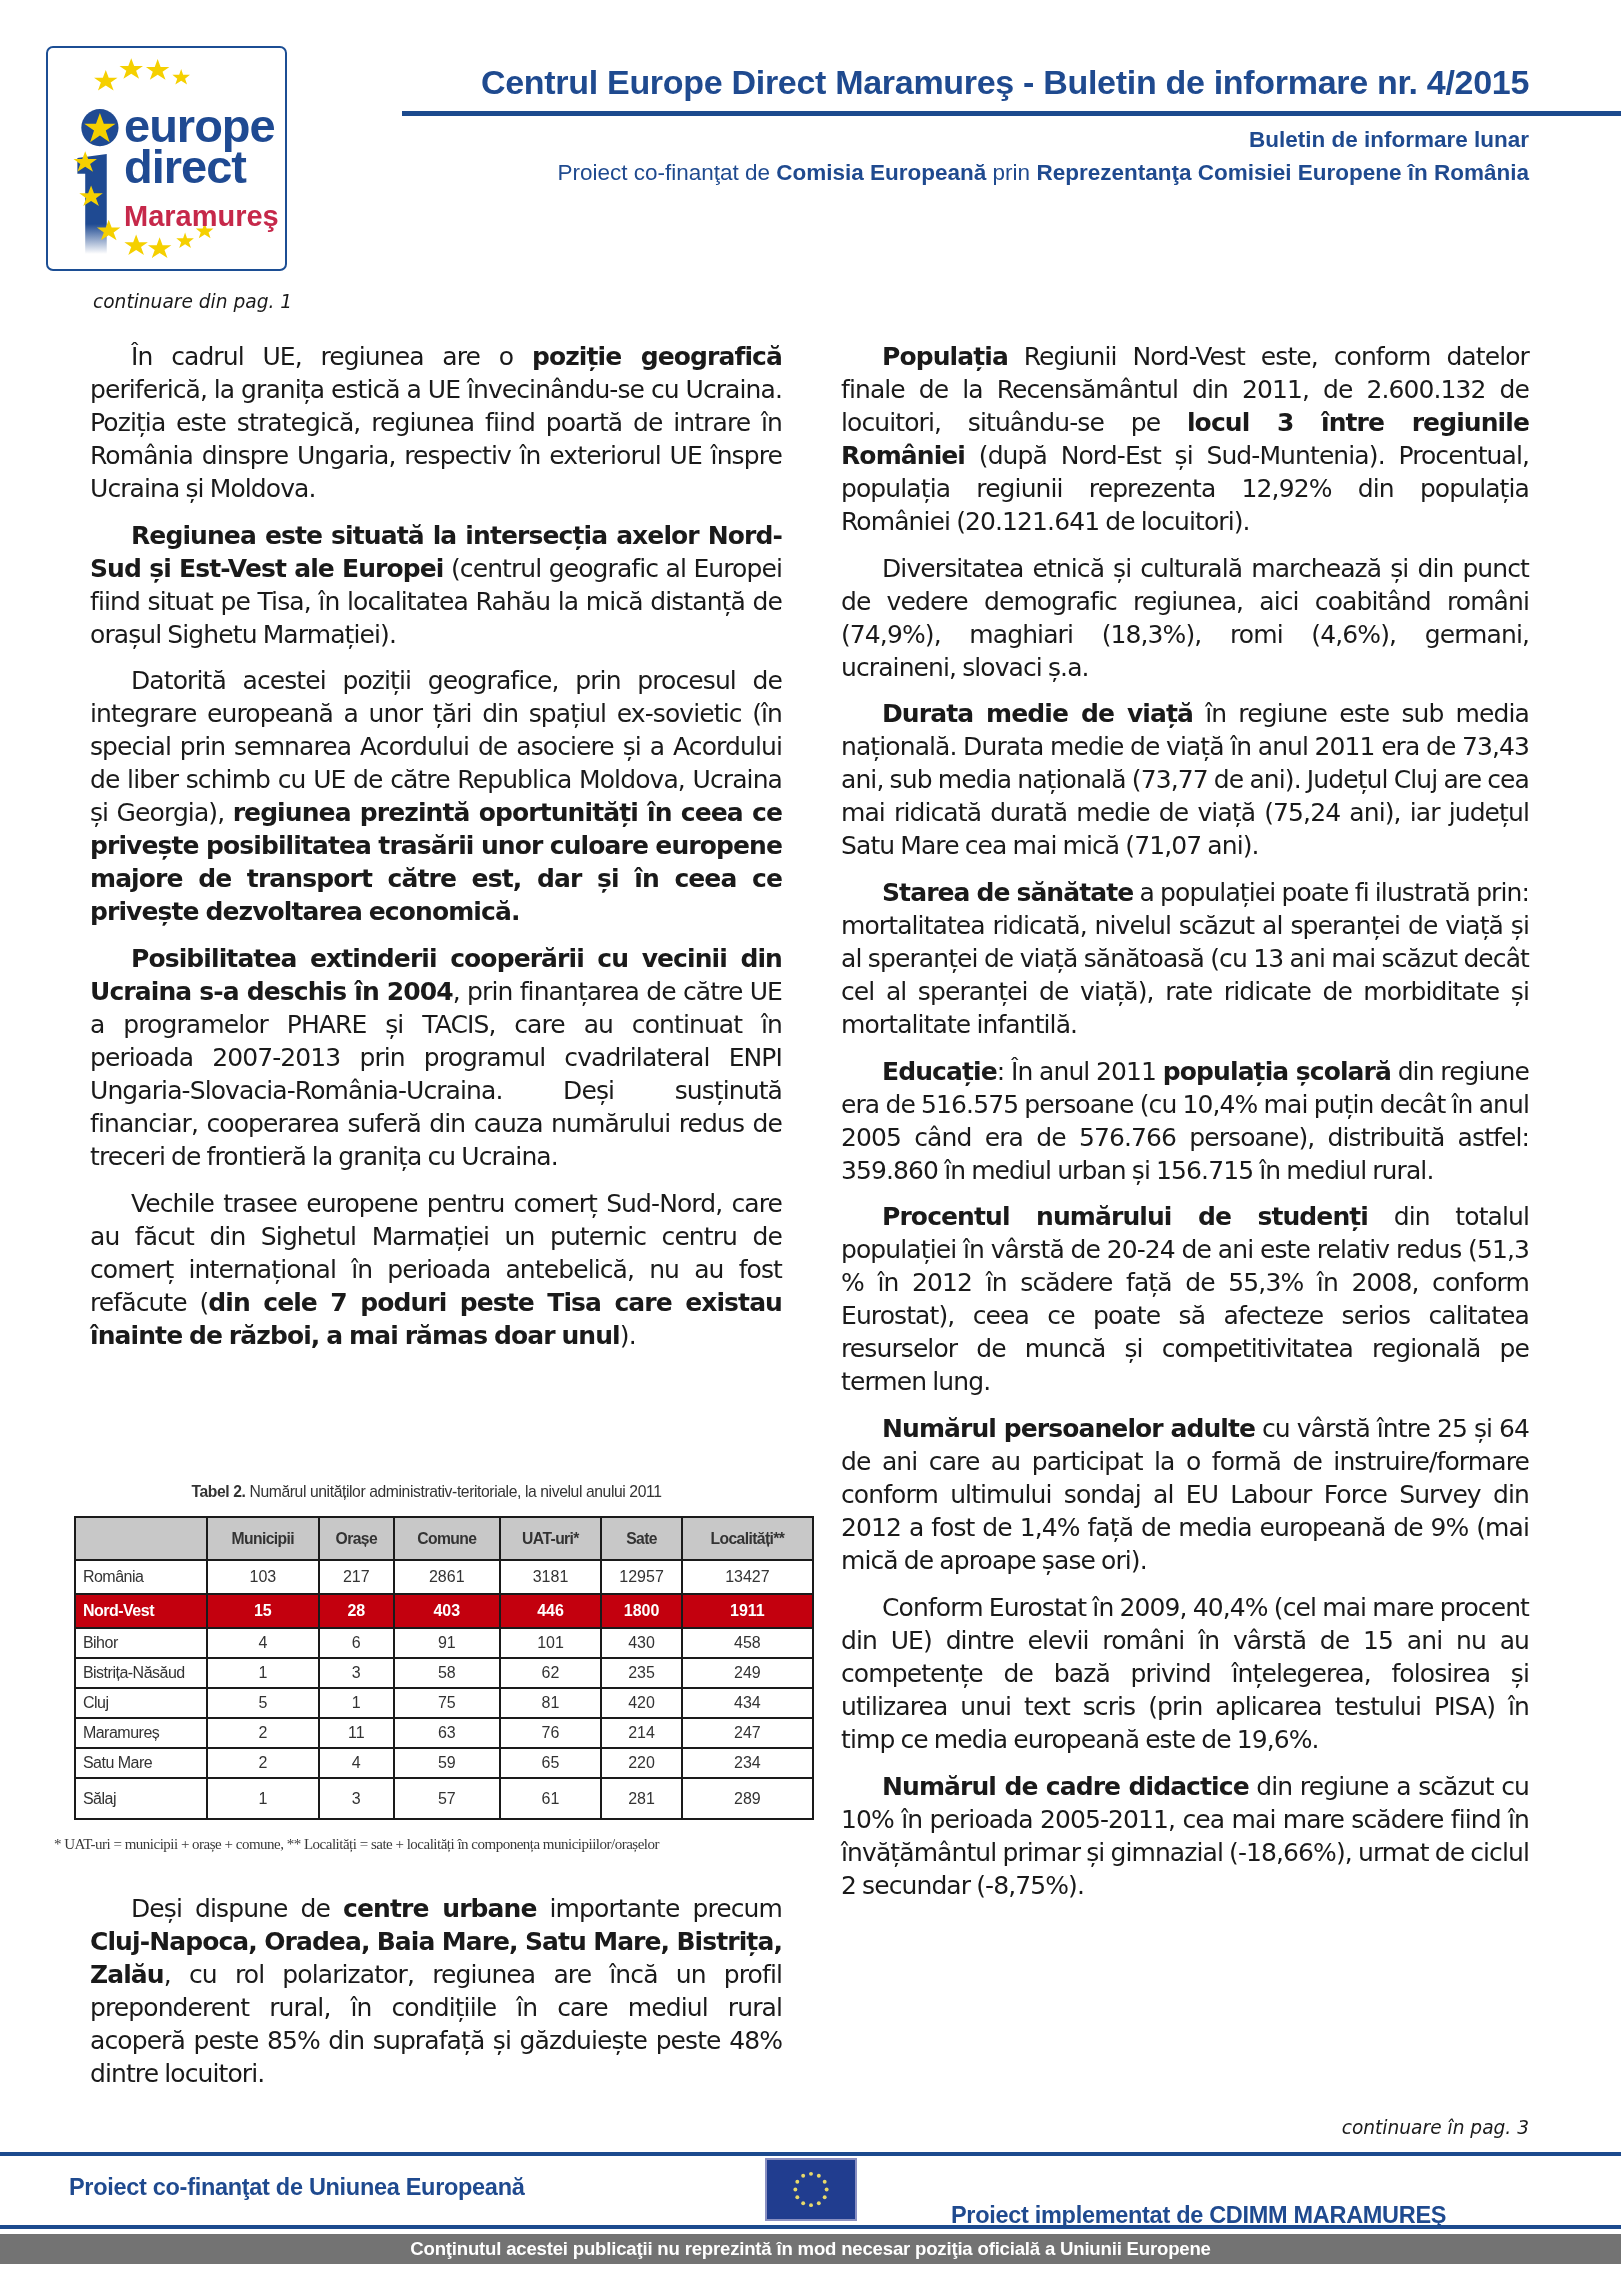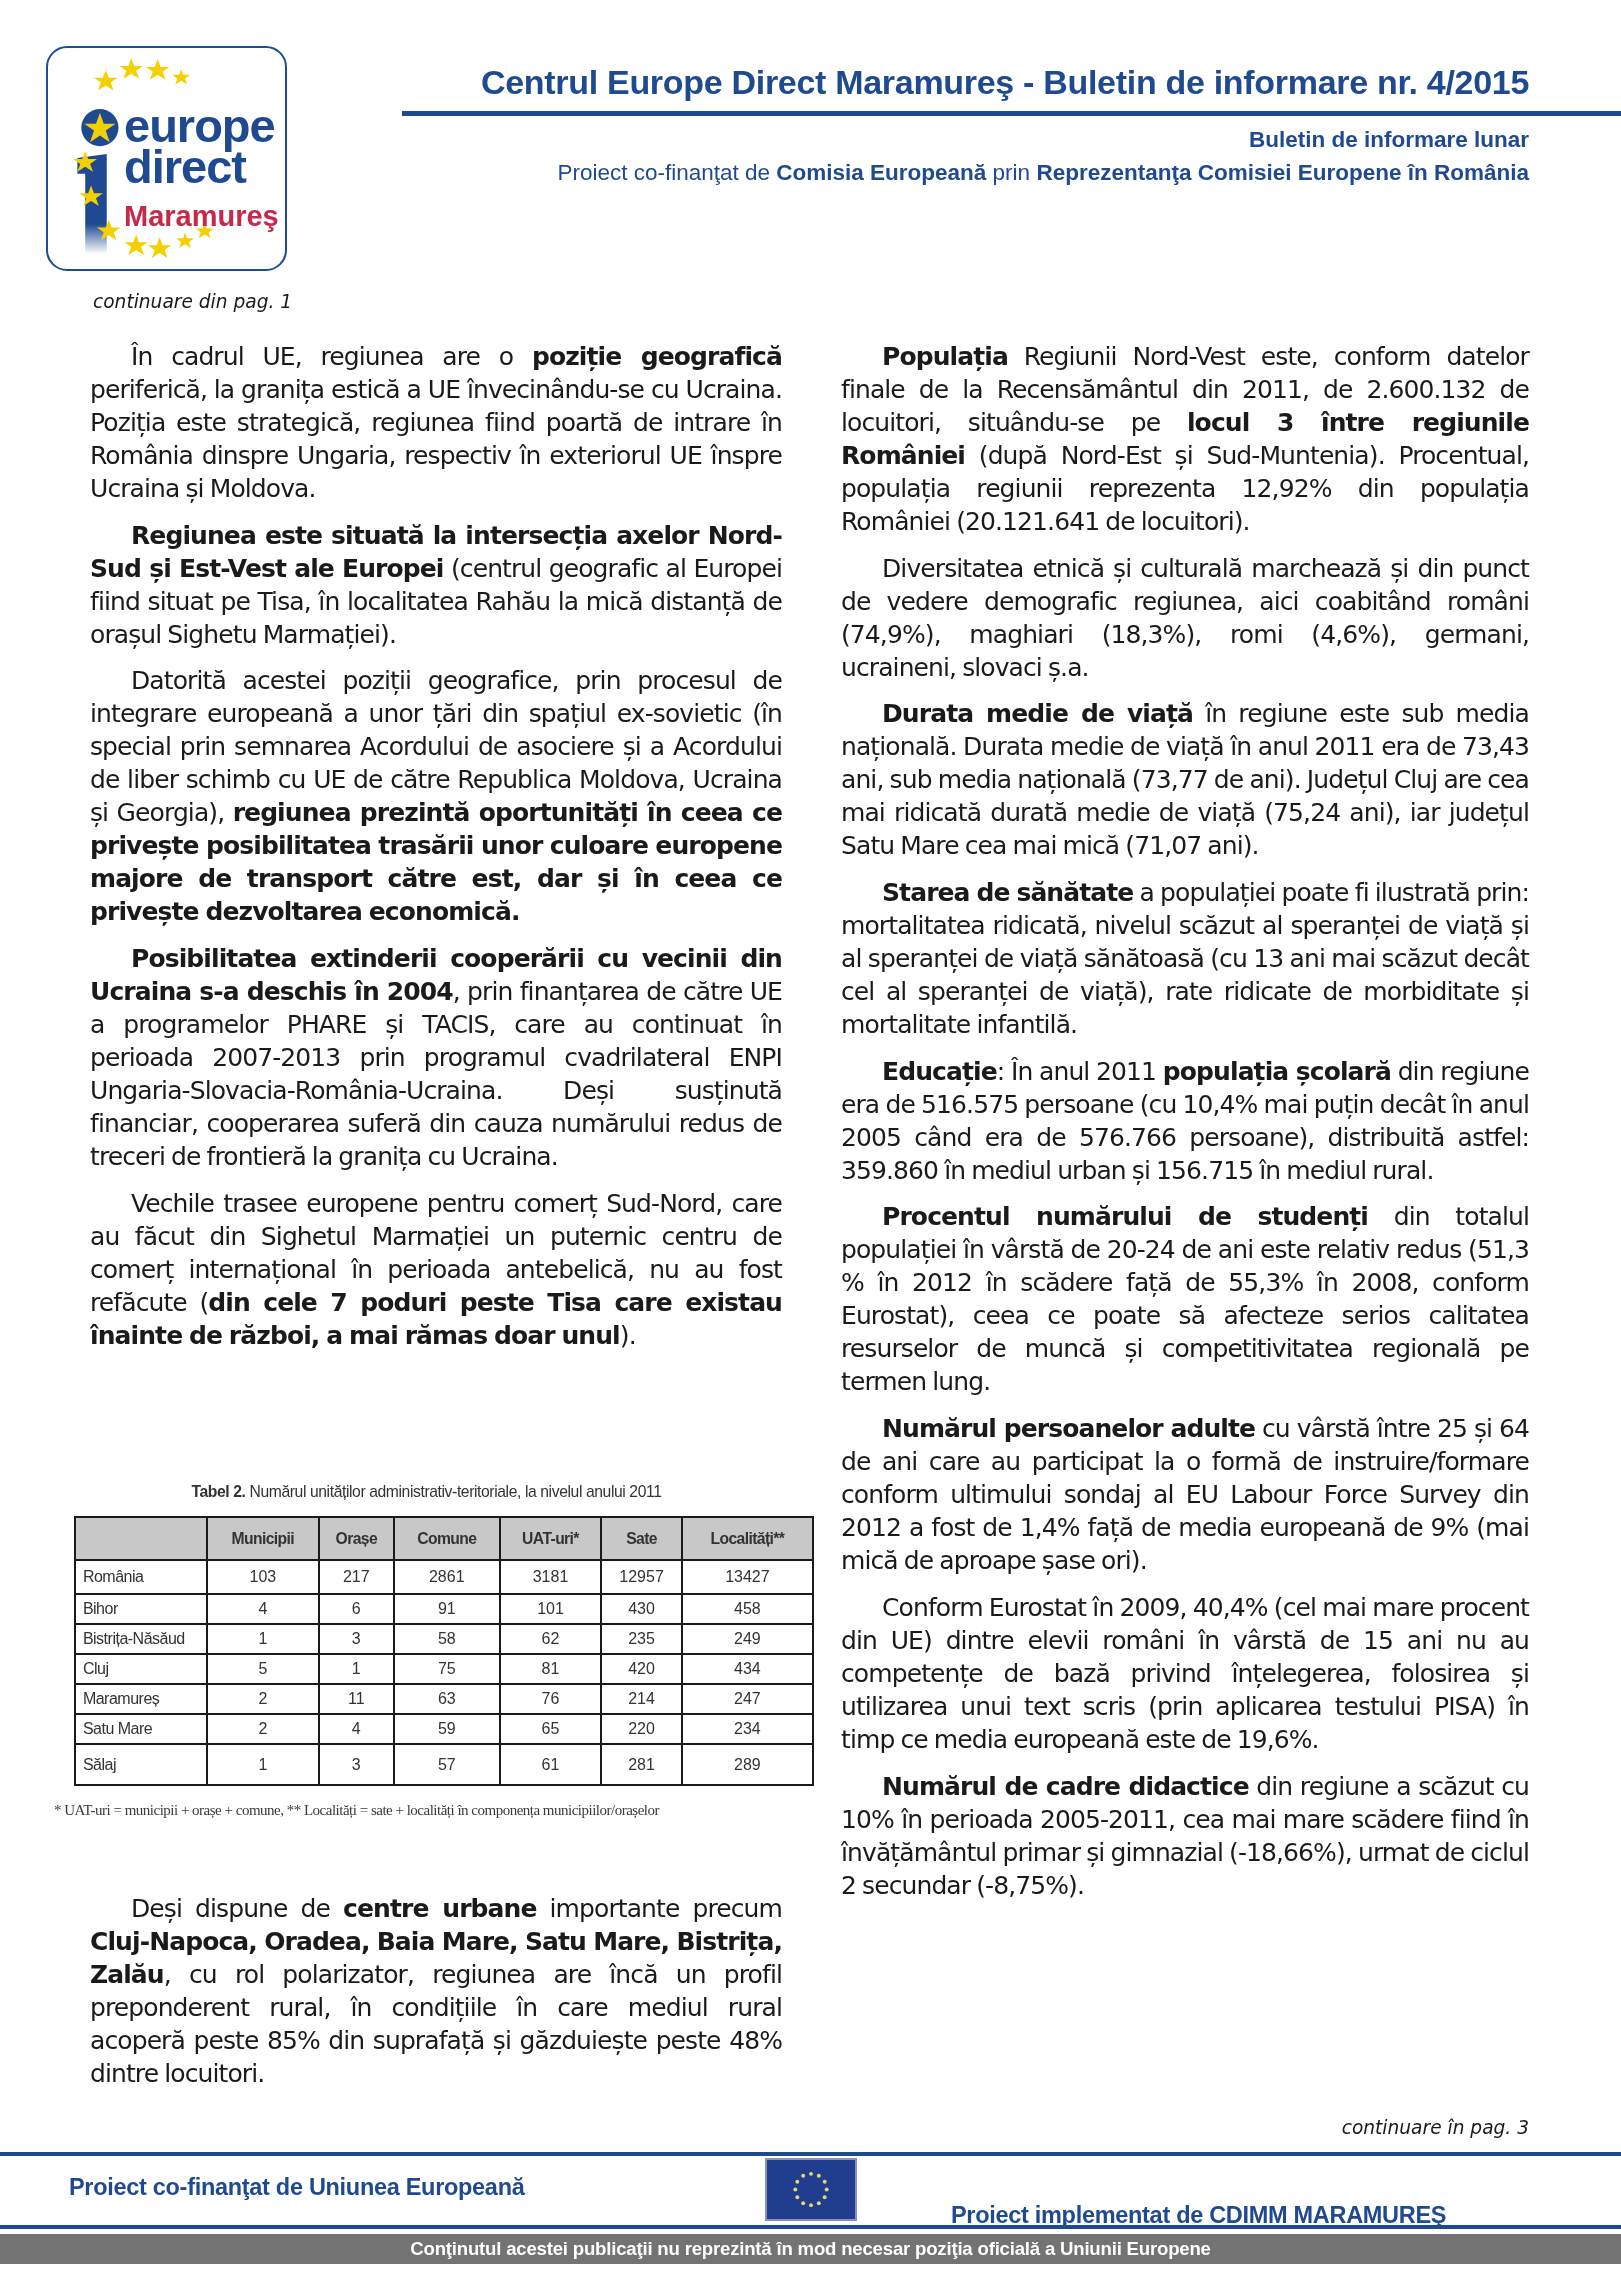--- a/index.html
+++ b/index.html
@@ -1,19 +1,19 @@
 <!DOCTYPE html>
 <html><head>
   <meta charset="utf-8">
   <style>
     html, body { margin: 0; padding: 0; background: #ffffff; }
     body { width: 1621px; height: 2293px; position: relative; overflow: hidden; color: #1a1a1a; font-family: "DejaVu Sans", sans-serif; }
 
     
-    .logo { position: absolute; left: 46px; top: 46px; width: 241px; height: 225px; border: 2.9px solid #1c4e94; border-radius: 21px; background: #fff; box-sizing: border-box; overflow: hidden; }
+    .logo { position: absolute; left: 46px; top: 46px; width: 241px; height: 225px; border: 2.9px solid #1c4e94; border-radius: 7px; background: #fff; box-sizing: border-box; overflow: hidden; }
     .logo svg { position: absolute; left: 0; top: 0; }
     .logo .lt { position: absolute; font-family: "Liberation Sans", sans-serif; font-weight: bold; line-height: 1; }
     .logo .l1 { left: 76px; top: 54px; font-size: 47px; color: #1f4a92; letter-spacing: -1px; }
     .logo .l2 { left: 76px; top: 95px; font-size: 47px; color: #1f4a92; letter-spacing: -1px; }
     .logo .l3 { left: 76px; top: 154px; font-size: 29px; color: #c6284a; }
 
     .head-title { position: absolute; left: 407px; top: 63px; width: 1122px; text-align: right; font-family: "Liberation Sans", sans-serif; font-weight: bold; font-size: 34px; color: #1f4a8f; letter-spacing: -0.3px; white-space: nowrap; }
     .head-rule { position: absolute; left: 402px; top: 111px; width: 1219px; height: 4.9px; background: #1c4a8e; }
     .head-sub1 { position: absolute; left: 588px; top: 127px; width: 941px; text-align: right; font-family: "Liberation Sans", sans-serif; font-weight: bold; font-size: 22.5px; color: #1f4a8f; }
     .head-sub2 { position: absolute; left: 294px; top: 160px; width: 1235px; text-align: right; font-family: "Liberation Sans", sans-serif; font-size: 22.5px; color: #1f4a8f; white-space: nowrap; }
@@ -121,20 +121,29 @@
     <tbody>
       <tr class="first">
         <td class="name">România</td>
         <td>103</td>
         <td>217</td>
         <td>2861</td>
         <td>3181</td>
         <td>12957</td>
         <td>13427</td>
       </tr>
+      <tr class="hl first">
+        <td class="name">Nord-Vest</td>
+        <td>15</td>
+        <td>28</td>
+        <td>403</td>
+        <td>446</td>
+        <td>1800</td>
+        <td>1911</td>
+      </tr>
       <tr>
         <td class="name">Bihor</td>
         <td>4</td>
         <td>6</td>
         <td>91</td>
         <td>101</td>
         <td>430</td>
         <td>458</td>
       </tr>
       <tr>

